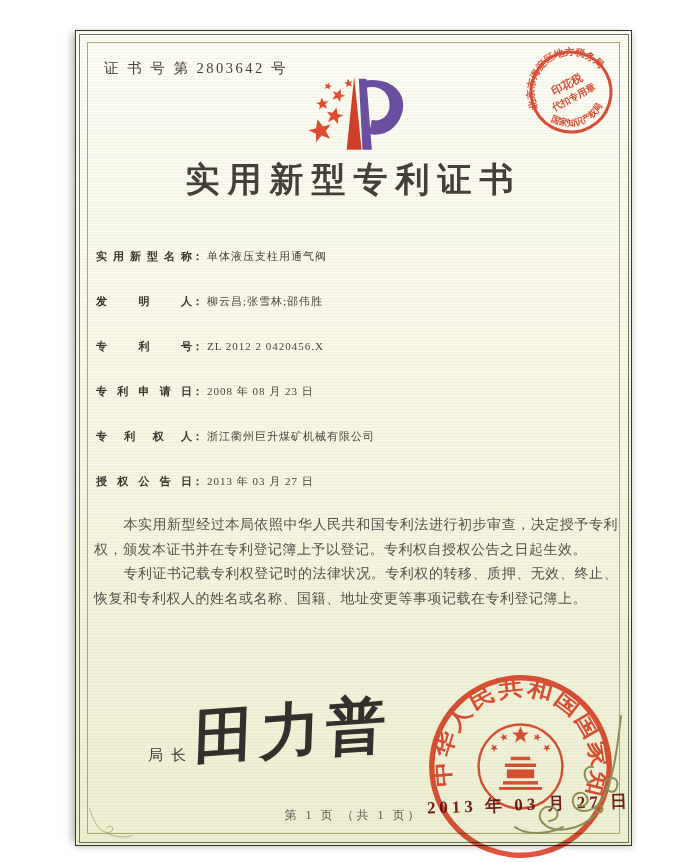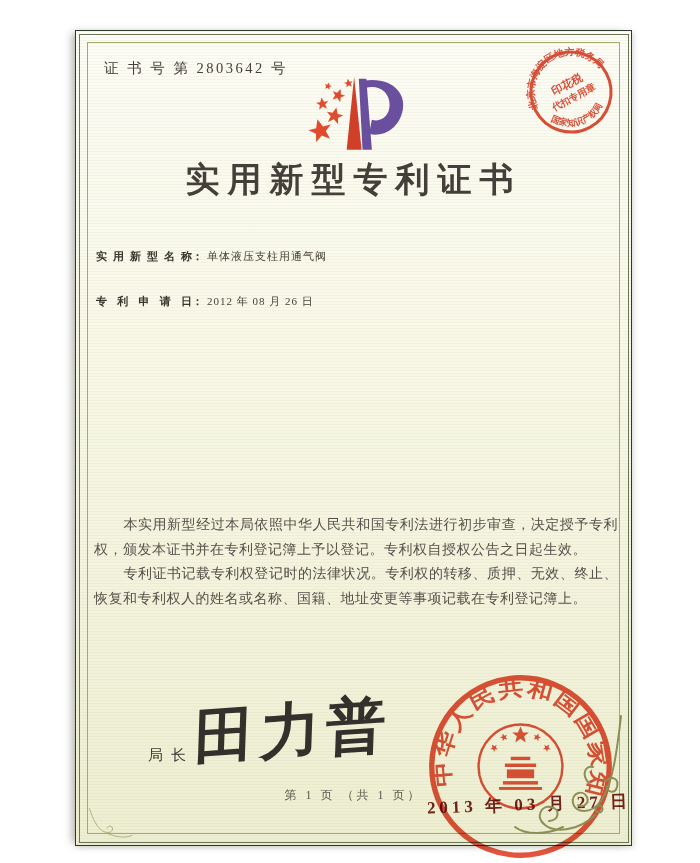--- a/index.html
+++ b/index.html
@@ -22,21 +22,21 @@
   .field-label{display:inline-block;width:96px;text-align:justify;text-align-last:justify;
                font-weight:600;color:#3b352f;vertical-align:top;}
   .field-sep{font-weight:600;color:#3b352f;padding-right:4px;}
   .field-value{color:#4a443c;letter-spacing:1px;}
   .body-text{position:absolute;left:18px;top:482px;width:524px;font-size:14px;line-height:24.5px;
              color:#57504a;text-align:justify;letter-spacing:.5px;}
   .body-text p{margin:0;text-indent:2.1em;}
   .director{position:absolute;left:72px;top:715px;font-size:15px;color:#3d3832;letter-spacing:8px;}
   .signature{position:absolute;left:118px;top:660px;font-size:60px;color:#24211e;
              transform:rotate(-4deg) skewX(-6deg);letter-spacing:6px;font-weight:600;opacity:.92;}
-  .footer{position:absolute;left:0;top:756px;width:100%;text-align:center;
+  .footer{position:absolute;left:0;top:776px;width:100%;text-align:center;
           font-size:12px;color:#5a564e;letter-spacing:3px;}
   .stamp{mix-blend-mode:multiply;opacity:.92;}
   .seal-main{position:absolute;left:347px;top:638px;width:195px;height:195px;}
   .seal-date{position:absolute;left:348px;top:762px;width:210px;text-align:center;
              font-size:17px;font-weight:700;color:#78251c;letter-spacing:4px;
              transform:rotate(-2deg);mix-blend-mode:multiply;}
   .stamp-tax{position:absolute;left:440px;top:6px;width:110px;height:110px;transform:rotate(-28deg);}
   .flourish-br{position:absolute;right:5px;bottom:4px;width:125px;height:130px;}
   .flourish-bl{position:absolute;left:5px;bottom:4px;width:70px;height:60px;transform:scaleX(-1);opacity:.8;}
 </style>
@@ -67,21 +67,33 @@
       </g>
     </svg>
 
     <div class="title">实用新型专利证书</div>
 
     <div class="fields">
       <div class="field-row">
         <span class="field-label">实用新型名称</span><span class="field-sep">：</span><span class="field-value">单体液压支柱用通气阀</span>
       </div>
       <div class="field-row">
-        <span class="field-label">专利申请日</span><span class="field-sep">：</span><span class="field-value">2012 年 08 月 26 日</span>
+        <span class="field-label">发明人</span><span class="field-sep">：</span><span class="field-value">柳云昌;张雪林;邵伟胜</span>
+      </div>
+      <div class="field-row">
+        <span class="field-label">专利号</span><span class="field-sep">：</span><span class="field-value">ZL 2012 2 0420456.X</span>
+      </div>
+      <div class="field-row">
+        <span class="field-label">专利申请日</span><span class="field-sep">：</span><span class="field-value">2008 年 08 月 23 日</span>
+      </div>
+      <div class="field-row">
+        <span class="field-label">专利权人</span><span class="field-sep">：</span><span class="field-value">浙江衢州巨升煤矿机械有限公司</span>
+      </div>
+      <div class="field-row">
+        <span class="field-label">授权公告日</span><span class="field-sep">：</span><span class="field-value">2013 年 03 月 27 日</span>
       </div>
     </div>
 
     <div class="body-text">
       <p>本实用新型经过本局依照中华人民共和国专利法进行初步审查，决定授予专利权，颁发本证书并在专利登记簿上予以登记。专利权自授权公告之日起生效。</p>
       <p>专利证书记载专利权登记时的法律状况。专利权的转移、质押、无效、终止、恢复和专利权人的姓名或名称、国籍、地址变更等事项记载在专利登记簿上。</p>
     </div>
 
     <div class="director">局长</div>
     <div class="signature">田力普</div>

